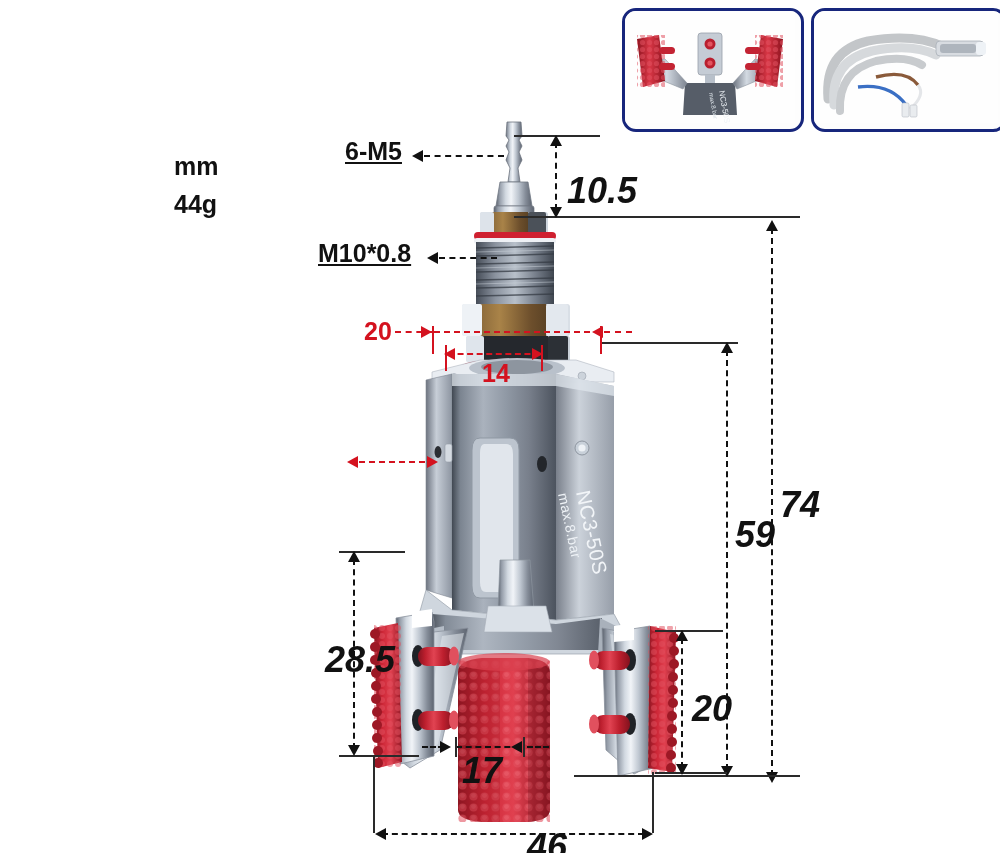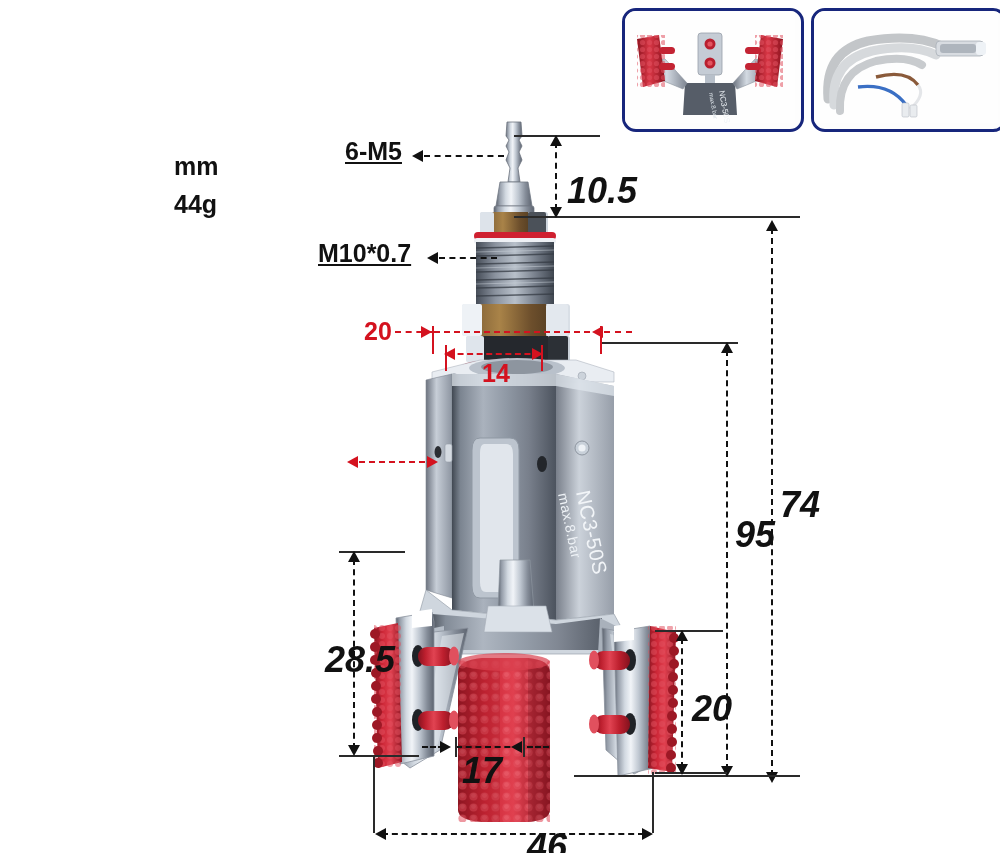--- a/index.html
+++ b/index.html
@@ -279,21 +279,21 @@
       <path d="M144,552 Q144,540 168,538 L186,538 L186,702 L168,702 Q144,700 144,690 Z" fill="#8d1622" opacity="0.22"></path>
       <path d="M214,538 Q236,540 236,552 L236,690 Q236,700 214,702 Z" fill="#71101b" opacity="0.3"></path>
       <ellipse cx="190" cy="542" rx="46" ry="9" fill="#d9404e" opacity="0.7"></ellipse>
     </g>
   </svg>
 
   <div class="lbl call" style="left:331px;top:139px;">6-M5</div>
   <div class="dl-h" style="left:410px;top:155px;width:80px;"></div>
   <div class="arw left" style="left:398px;top:150px;"></div>
 
-  <div class="lbl call" style="left:304px;top:241px;">M10*0.7</div>
+  <div class="lbl call" style="left:304px;top:241px;">M10*0.8</div>
   <div class="dl-h" style="left:425px;top:257px;width:58px;"></div>
   <div class="arw left" style="left:413px;top:252px;"></div>
 
   <div class="ext" style="left:500px;top:135px;width:86px;height:2px;"></div>
   <div class="ext" style="left:500px;top:216px;width:286px;height:2px;"></div>
   <div class="dl-v" style="left:541px;top:142px;height:68px;"></div>
   <div class="arw up" style="left:536px;top:135px;"></div>
   <div class="arw down" style="left:536px;top:207px;"></div>
   <div class="lbl dim" style="left:553px;top:173px;">10.5</div>
 
@@ -320,21 +320,21 @@
   <div class="dl-v" style="left:757px;top:228px;height:548px;"></div>
   <div class="arw up" style="left:752px;top:220px;"></div>
   <div class="arw down" style="left:752px;top:772px;"></div>
   <div class="lbl dim" style="left:766px;top:487px;text-align:center;">74</div>
   <div class="ext" style="left:560px;top:775px;width:226px;height:2px;"></div>
 
   <div class="ext" style="left:588px;top:342px;width:136px;height:2px;"></div>
   <div class="dl-v" style="left:712px;top:350px;height:420px;"></div>
   <div class="arw up" style="left:707px;top:342px;"></div>
   <div class="arw down" style="left:707px;top:766px;"></div>
-  <div class="lbl dim" style="left:721px;top:517px;">95</div>
+  <div class="lbl dim" style="left:721px;top:517px;">59</div>
 
   <div class="ext" style="left:325px;top:551px;width:66px;height:2px;"></div>
   <div class="ext" style="left:325px;top:755px;width:80px;height:2px;"></div>
   <div class="dl-v" style="left:339px;top:559px;height:190px;"></div>
   <div class="arw up" style="left:334px;top:551px;"></div>
   <div class="arw down" style="left:334px;top:745px;"></div>
   <div class="lbl dim" style="left:283px;top:642px;margin-left:28px;">28.5</div>
 
   <div class="ext" style="left:641px;top:630px;width:68px;height:2px;"></div>
   <div class="ext" style="left:641px;top:772px;width:72px;height:2px;"></div>

